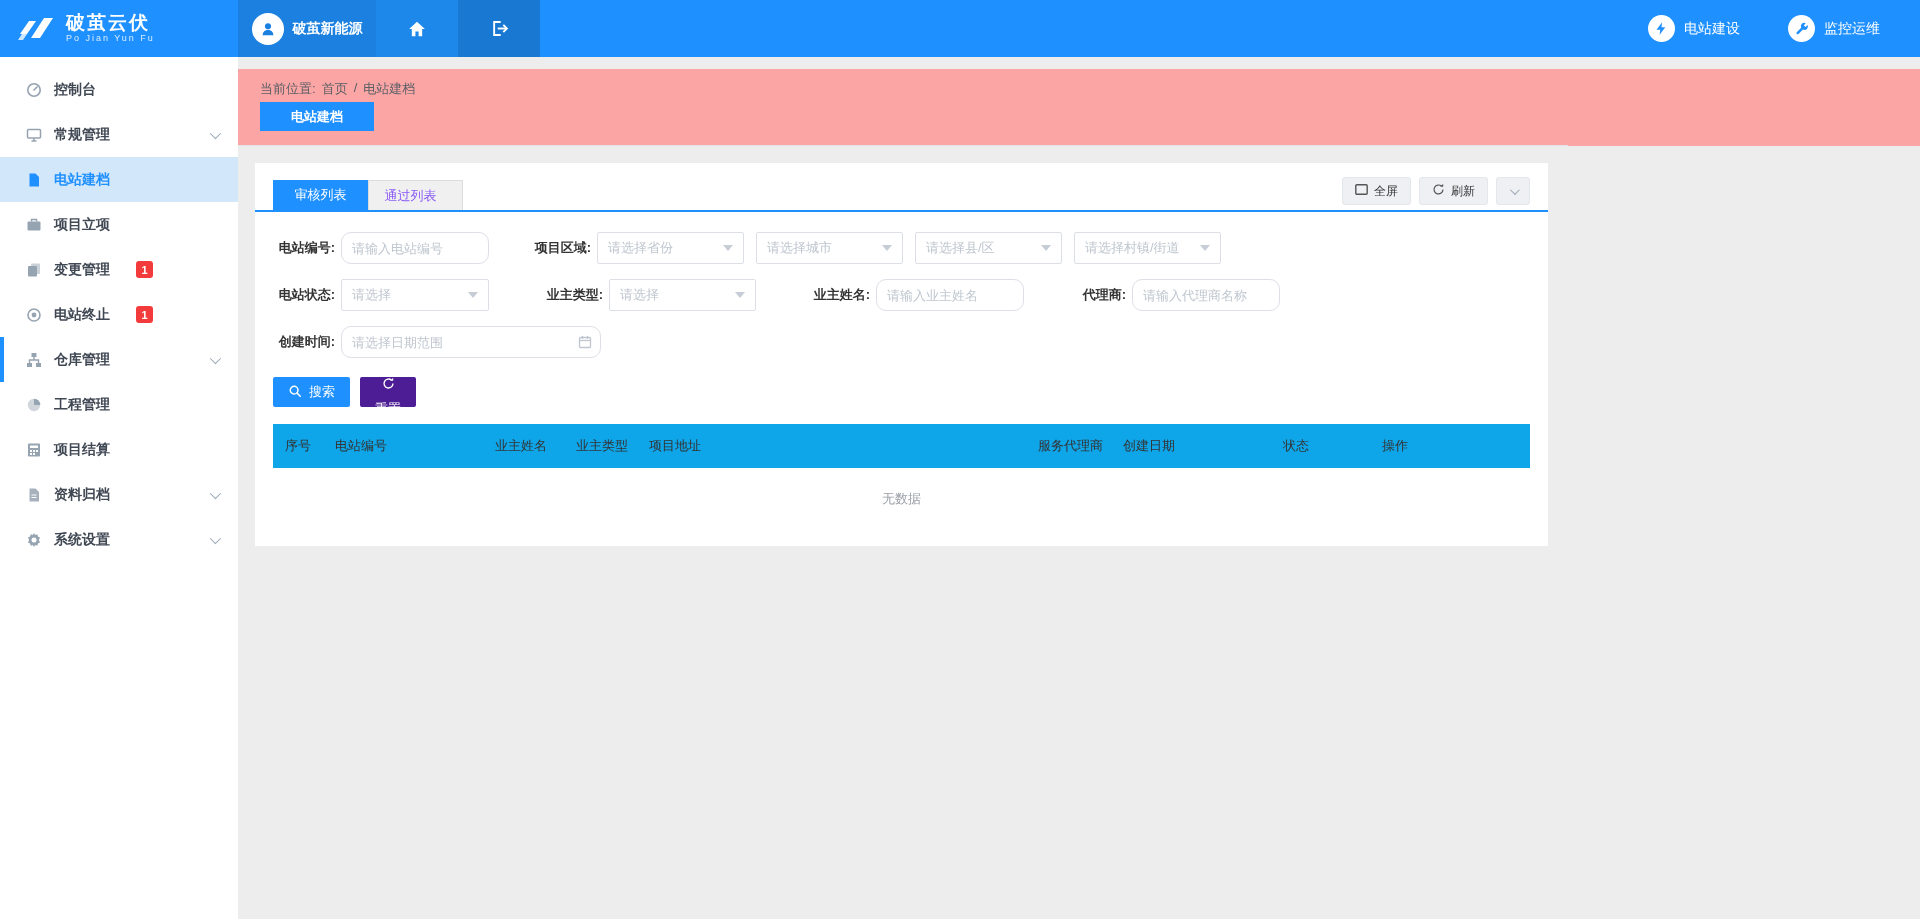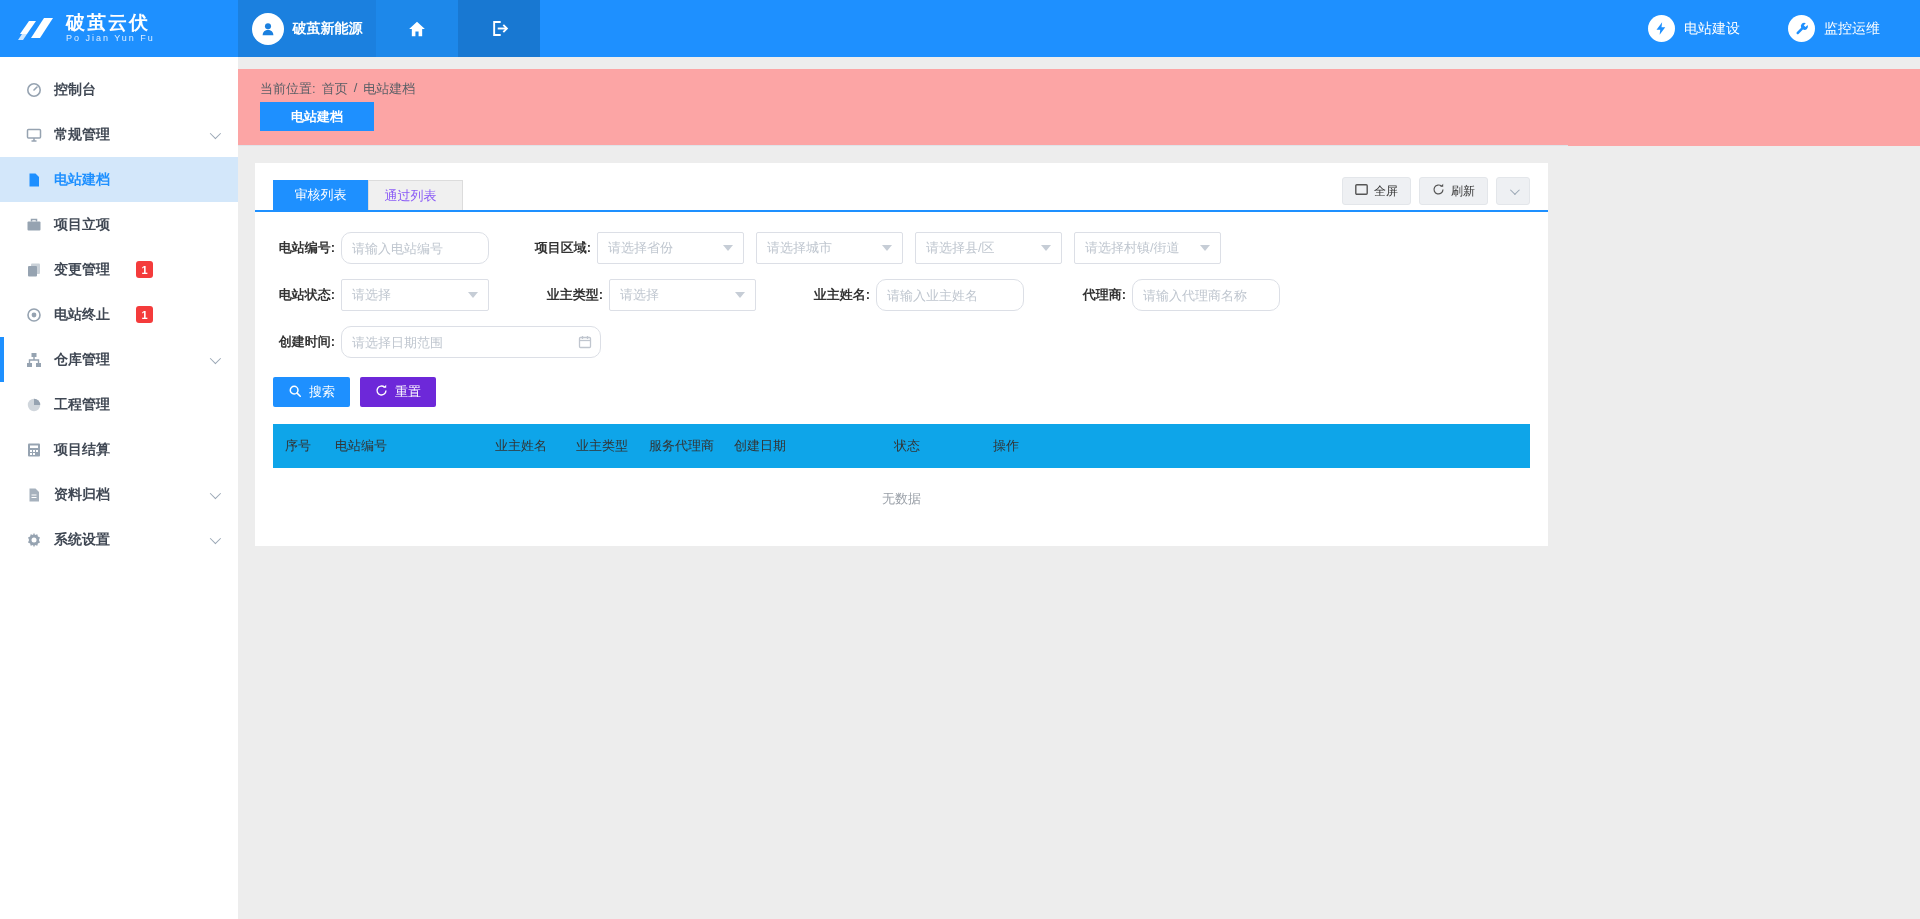--- a/index.html
+++ b/index.html
@@ -69,21 +69,21 @@
   .fselect { width:147px; height:32px; border:1px solid #dcdfe6; border-radius:2px; display:flex; align-items:center; padding:0 10px; margin-right:12px; cursor:pointer; background:#fff; }
   .fselect .ph { font-size:13px; color:#bfc6cf; flex:1; white-space:nowrap; overflow:hidden; }
   .caret { width:0; height:0; border-left:5px solid transparent; border-right:5px solid transparent; border-top:6px solid #c6cdd6; flex:0 0 auto; }
   .input-wrap { position:relative; display:inline-flex; }
   .cal-icon { position:absolute; right:9px; top:9px; }
 
   
   .action-row { display:flex; gap:10px; padding:4px 18px 0 18px; }
   .btn { display:flex; align-items:center; gap:7px; height:30px; padding:0 15px; border:none; border-radius:2px; font-size:13px; color:#fff; cursor:pointer; font-family:inherit; }
   .btn-primary { background:#1e90ff; }
-  .btn-gray { background:#6d28d9; }
+  .btn-gray { background:#4c1d95;flex-direction:column; }
 
   
   .table-wrap { margin:17px 18px 0 18px; }
   .thead { display:flex; background:#0ea5e9; }
   .th { padding:13px 8px 13px 12px; font-size:13px; color:#333; white-space:nowrap; flex:0 0 auto; }
   .c0{width:50px;} .c1{width:160px;} .c2{width:81px;} .c3{width:73px;} .c4{width:389px;} .c5{width:85px;} .c6{width:160px;} .c7{width:99px;} .c8{flex:1;}
   .empty { text-align:center; color:#9aa0a8; font-size:13px; padding:22px 0 18px 0; }
 </style>
 </head>
 <body>
@@ -398,20 +398,21 @@
           <span>重置</span>
         </button>
       </div>
 
       <div class="table-wrap">
         <div class="thead">
           <div class="th c0">序号</div>
           <div class="th c1">电站编号</div>
           <div class="th c2">业主姓名</div>
           <div class="th c3">业主类型</div>
+          <div class="th c4">项目地址</div>
           <div class="th c5">服务代理商</div>
           <div class="th c6">创建日期</div>
           <div class="th c7">状态</div>
           <div class="th c8">操作</div>
         </div>
         <div class="empty">无数据</div>
       </div>
 
     </section>
   </div>

